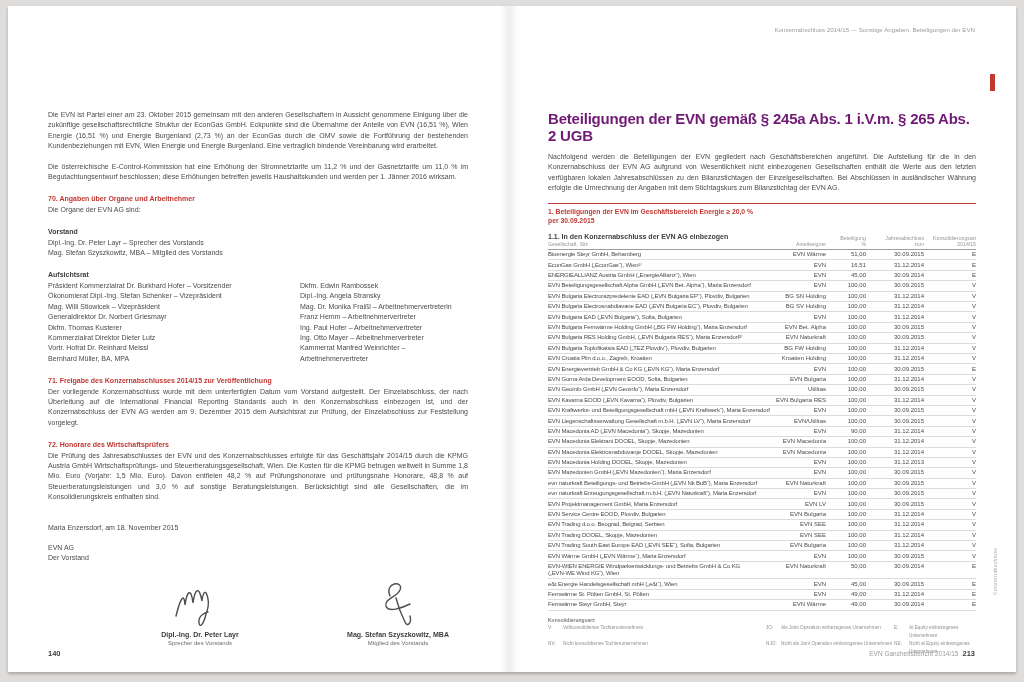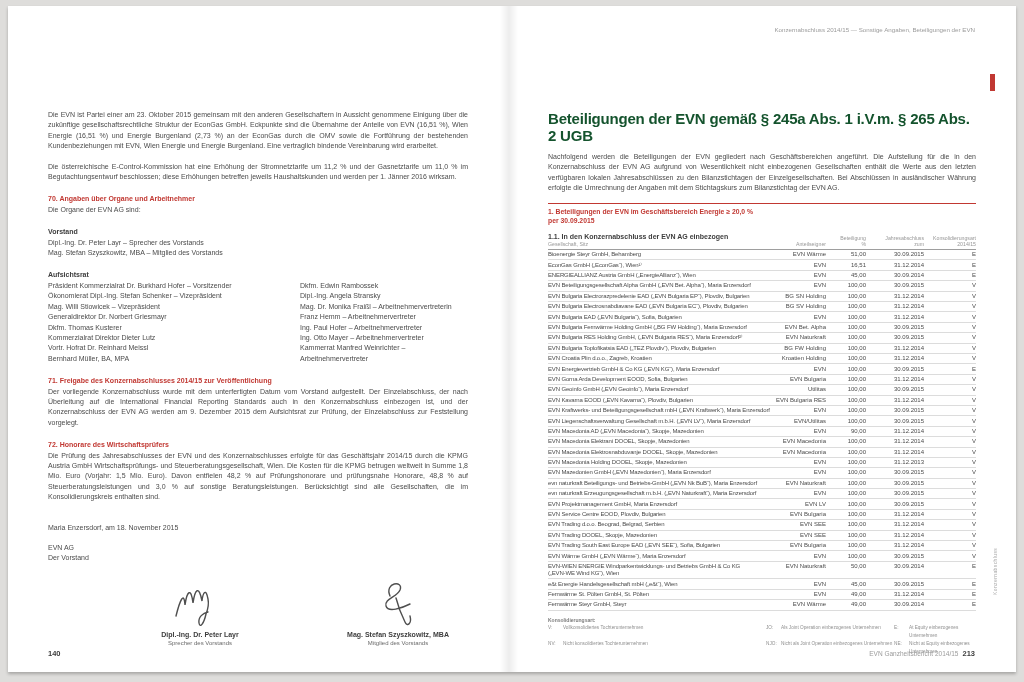--- a/index.html
+++ b/index.html
@@ -36,21 +36,21 @@
   .sig-name { font-weight:bold; color:#3d3d3d; font-size:7px; line-height:9px; }
   .sig-role { font-size:6px; color:#6b6b6b; line-height:8.5px; }
   .page-num-left { position:absolute; left:40px; bottom:14px; font-size:7.5px; font-weight:bold; color:#3d3d3d; }
 
   
   .running-head { position:absolute; top:20px; right:41px; font-size:6.2px; color:#9b9b9b; }
   .red-tab { position:absolute; right:21px; top:68px; width:5px; height:17px; background:#c13832; }
   .side-label { position:absolute; right:18px; top:497px; height:92px; font-size:5px; color:#aaa;
                 writing-mode:vertical-rl; transform:rotate(180deg); letter-spacing:0.4px; }
   .rp-content { position:absolute; left:40px; top:104px; width:428px; }
-  .rp-title { font-size:15px; font-weight:bold; color:#14532d; letter-spacing:-0.2px; }
+  .rp-title { font-size:15px; font-weight:bold; color:#701a75; letter-spacing:-0.2px; }
   .rp-intro { margin-top:8px; font-size:7px; line-height:10.3px; text-align:justify; }
   .sec-red { margin-top:10px; border-top:1.5px solid #c13832; padding-top:2.5px;
              color:#c13832; font-weight:bold; font-size:6.8px; line-height:9.6px; }
 
   .tbl-head { margin-top:6px; display:flex; align-items:flex-end; border-bottom:1px solid #9e9e9e; padding-bottom:2px; }
   .tbl-subtitle { font-size:7px; font-weight:bold; color:#3d3d3d; line-height:9px; }
   .colhead { font-size:5.2px; color:#979797; line-height:6.2px; }
   .cell-company { flex:1; min-width:0; }
   .cell-owner { width:80px; text-align:right; }
   .cell-share { width:40px; text-align:right; }

